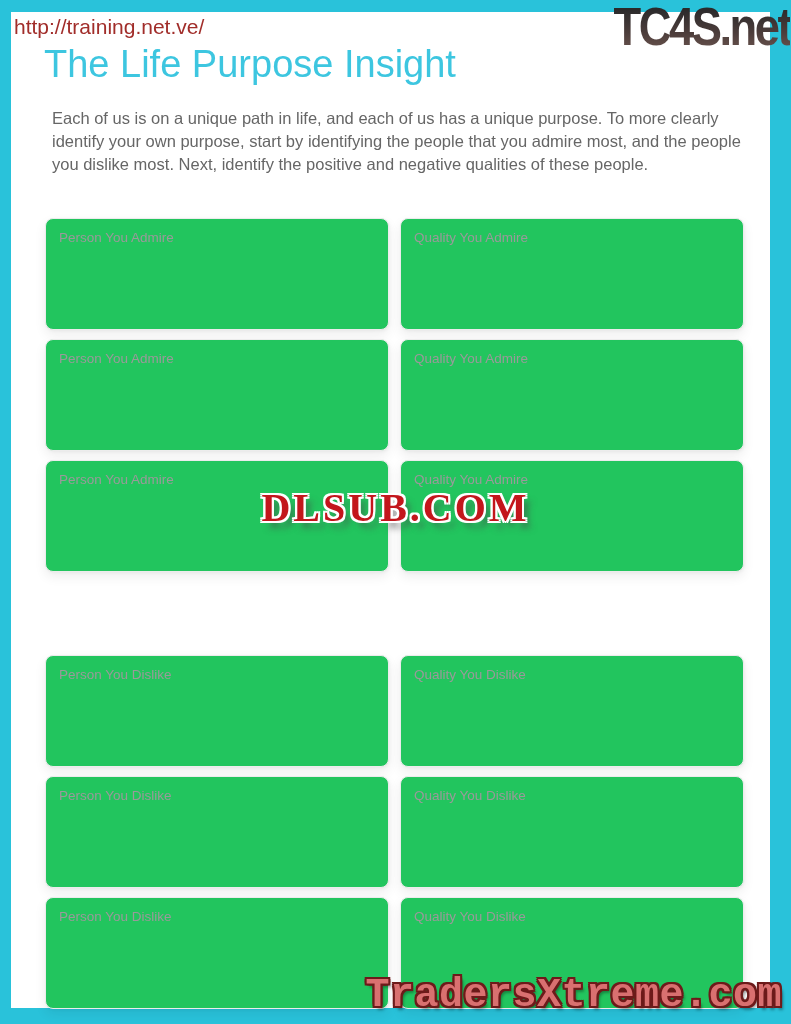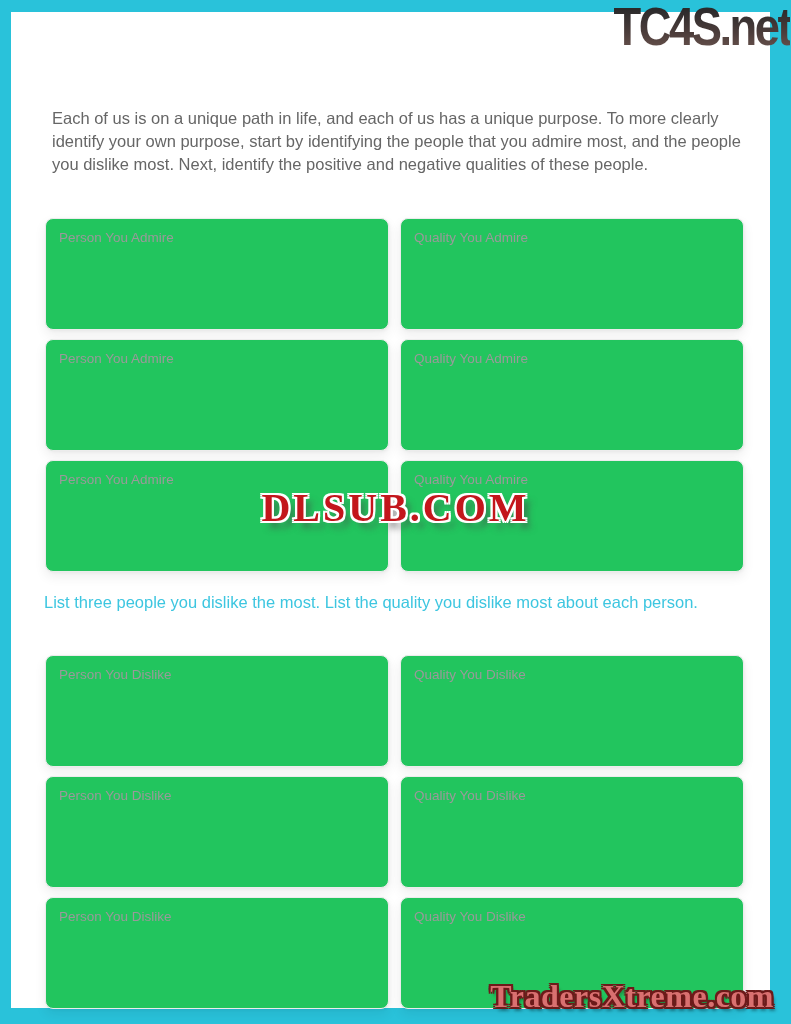--- a/index.html
+++ b/index.html
@@ -129,55 +129,56 @@
     text-shadow:
       -2px -2px 0 #ffffff,  2px -2px 0 #ffffff,
       -2px  2px 0 #ffffff,  2px  2px 0 #ffffff,
        0   -2px 0 #ffffff,  0    2px 0 #ffffff,
       -2px  0   0 #ffffff,  2px  0   0 #ffffff,
        6px  7px 6px rgba(70,70,70,0.55);
   }
 
   .wm-traders {
     position: absolute;
-    top: 979px; right: 17px;
-    font-family: Liberation Serif, serif;
+    top: 979px; right: 9px;
+    font-family: Liberation Mono, monospace;
     font-weight: 700;
-    font-size: 32px;
+    font-size: 40px;
     line-height: 34px;
     letter-spacing: 0.5px;
     color: #d97070;
     text-shadow:
       -2px -2px 0 #6d1a1a,  2px -2px 0 #6d1a1a,
       -2px  2px 0 #6d1a1a,  2px  2px 0 #6d1a1a,
        0   -2px 0 #6d1a1a,  0    2px 0 #6d1a1a,
       -2px  0   0 #6d1a1a,  2px  0   0 #6d1a1a,
        3px  4px 3px rgba(0,0,0,0.35);
   }
 </style>
 </head>
 <body>
 
 <div class="page">
 
+  <a class="address-bar">http://training.net.ve/</a>
 
+  <h1 class="page-title">The Life Purpose Insight</h1>
 
   <p class="intro">Each of us is on a unique path in life, and each of us has a unique purpose. To more clearly identify your own purpose, start by identifying the people that you admire most, and the people you dislike most. Next, identify the positive and negative qualities of these people.</p>
 
 
   <div class="grid grid-admire">
     <textarea class="cell" placeholder="Person You Admire" style=""></textarea>
     <textarea class="cell" placeholder="Quality You Admire" style=""></textarea>
     <textarea class="cell" placeholder="Person You Admire" style=""></textarea>
     <textarea class="cell" placeholder="Quality You Admire" style=""></textarea>
     <textarea class="cell" placeholder="Person You Admire" style=""></textarea>
     <textarea class="cell" placeholder="Quality You Admire" style=""></textarea>
   </div>
 
-  <h2 class="section-heading heading-dislike">List three people you dislike the most. List the quality you dislike most about each person.</h2>
 
   <div class="grid grid-dislike">
     <textarea class="cell" placeholder="Person You Dislike" style=""></textarea>
     <textarea class="cell" placeholder="Quality You Dislike" style=""></textarea>
     <textarea class="cell" placeholder="Person You Dislike" style=""></textarea>
     <textarea class="cell" placeholder="Quality You Dislike" style=""></textarea>
     <textarea class="cell" placeholder="Person You Dislike" style=""></textarea>
     <textarea class="cell" placeholder="Quality You Dislike" style=""></textarea>
   </div>
 

